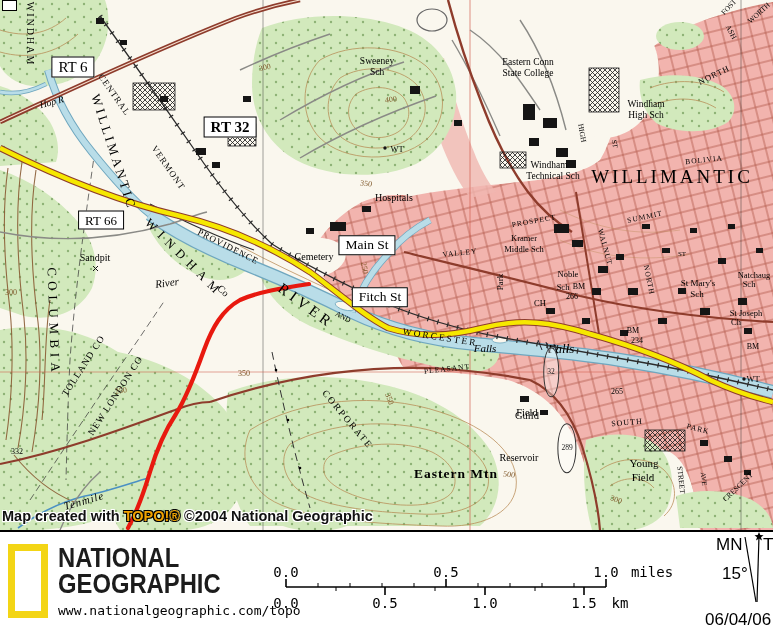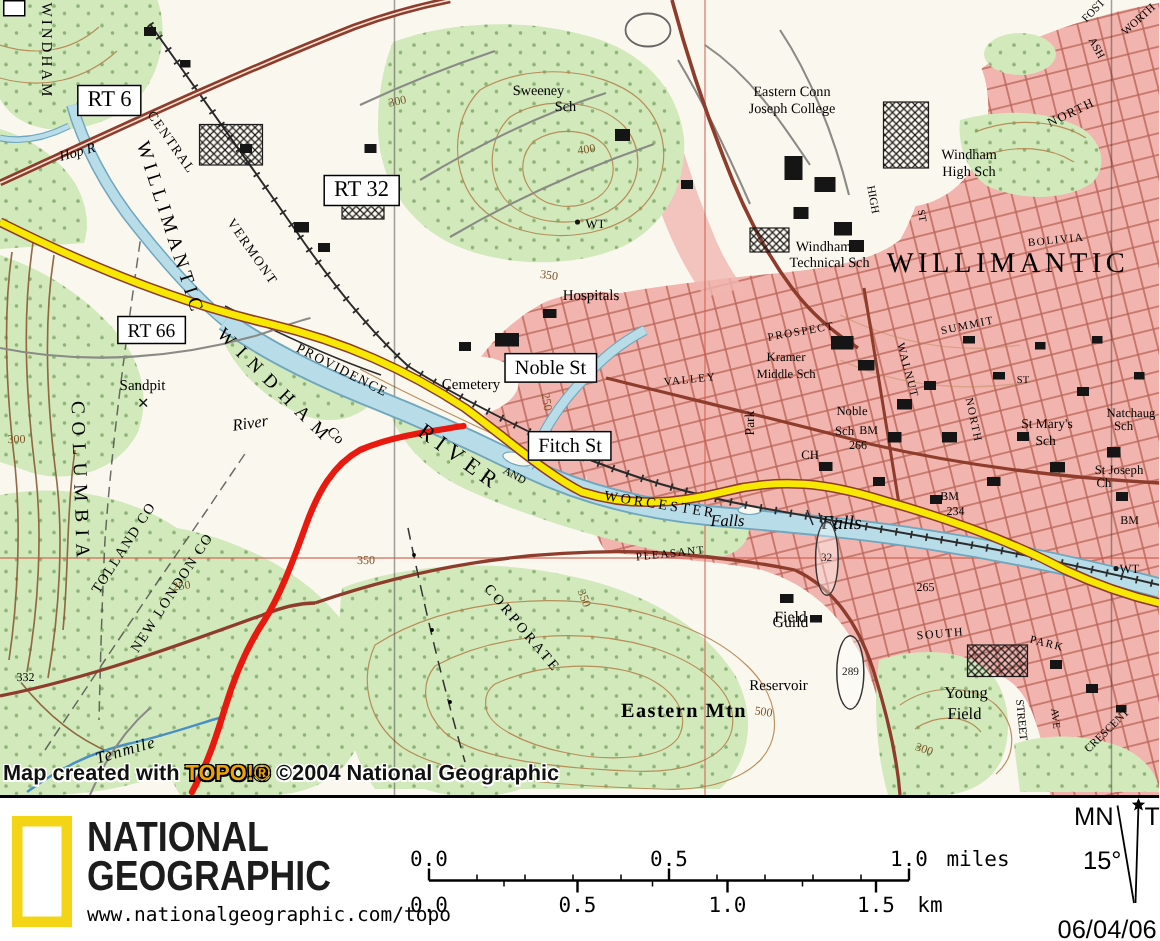--- a/index.html
+++ b/index.html
@@ -265,25 +265,25 @@
     <div class="ml" style="left:228px;top:247px;font-size:9px;letter-spacing:1px;transform:translate(-50%,-50%) rotate(27deg);">PROVIDENCE</div>
     <div class="ml it" style="left:485px;top:348px;font-size:11px;">Falls</div>
     <div class="ml it" style="left:561px;top:348px;font-size:13px;">Falls</div>
     <div class="ml" style="left:54px;top:322px;font-size:13px;letter-spacing:5px;transform:translate(-50%,-50%) rotate(88deg);">COLUMBIA</div>
     <div class="ml" style="left:184px;top:258px;font-size:12.5px;letter-spacing:6px;transform:translate(-50%,-50%) rotate(45deg);">WINDHAM</div>
     <div class="ml" style="left:223px;top:291px;font-size:10px;transform:translate(-50%,-50%) rotate(45deg);">Co</div>
     <div class="ml" style="left:84px;top:366px;font-size:9.5px;letter-spacing:1px;transform:translate(-50%,-50%) rotate(-57deg);">TOLLAND CO</div>
     <div class="ml" style="left:116px;top:396px;font-size:9.5px;letter-spacing:1px;transform:translate(-50%,-50%) rotate(-57deg);">NEW LONDON CO</div>
     <div class="ml" style="left:95px;top:258px;font-size:10px;">Sandpit</div>
     <div class="ml it" style="left:167px;top:283px;font-size:11px;transform:translate(-50%,-50%) rotate(-8deg);">River</div>
-    <div class="ml" style="left:359px;top:62px;font-size:9.5px;text-align:center;">Sweeney</div>
+    <div class="ml" style="left:377px;top:62px;font-size:9.5px;text-align:center;">Sweeney</div>
     <div class="ml" style="left:377px;top:73px;font-size:9.5px;">Sch</div>
     <div class="ml" style="left:397px;top:149px;font-size:8.5px;">WT</div>
     <div class="ml" style="left:528px;top:63px;font-size:9.5px;">Eastern Conn</div>
-    <div class="ml" style="left:528px;top:74px;font-size:9.5px;">Joseph College</div>
+    <div class="ml" style="left:528px;top:74px;font-size:9.5px;">State College</div>
     <div class="ml" style="left:646px;top:105px;font-size:9.5px;">Windham</div>
     <div class="ml" style="left:646px;top:116px;font-size:9.5px;">High Sch</div>
     <div class="ml" style="left:549px;top:166px;font-size:9.5px;">Windham</div>
     <div class="ml" style="left:553px;top:177px;font-size:9.5px;">Technical Sch</div>
     <div class="ml" style="left:672px;top:176px;font-size:19px;letter-spacing:3px;">WILLIMANTIC</div>
     <div class="ml" style="left:394px;top:198px;font-size:10px;">Hospitals</div>
     <div class="ml" style="left:314px;top:257px;font-size:10px;">Cemetery</div>
     <div class="ml" style="left:524px;top:238px;font-size:8.5px;">Kramer</div>
     <div class="ml" style="left:524px;top:249px;font-size:8.5px;">Middle Sch</div>
     <div class="ml" style="left:568px;top:274px;font-size:8.5px;">Noble</div>
@@ -338,23 +338,23 @@
     <div class="ml cl" style="left:389px;top:399px;font-size:8px;transform:translate(-50%,-50%) rotate(70deg);">350</div>
     <div class="ml cl" style="left:616px;top:500px;font-size:8px;transform:translate(-50%,-50%) rotate(20deg);">300</div>
     <div class="ml cl" style="left:121px;top:391px;font-size:8px;transform:translate(-50%,-50%) rotate(-8deg);">250</div>
     <div class="ml cl" style="left:244px;top:374px;font-size:8px;">350</div>
     <div class="ml cl" style="left:11px;top:293px;font-size:8px;">300</div>
     <div class="ml" style="left:347px;top:420px;font-size:9.5px;letter-spacing:2px;transform:translate(-50%,-50%) rotate(50deg);">CORPORATE</div>
     <div class="shield" style="left:567px;top:448px;">289</div>
     <div class="shield" style="left:551px;top:372px;">32</div>
 
     <div class="rbox" style="left:73px;top:67px;font-size:15px;">RT 6</div>
-    <div class="rbox" style="left:241px;top:127px;font-size:15px;">RT 32</div>
+    <div class="rbox" style="left:230px;top:127px;font-size:15px;font-weight:bold;">RT 32</div>
     <div class="rbox" style="left:101px;top:220px;font-size:13px;">RT 66</div>
-    <div class="rbox" style="left:367px;top:245px;font-size:13.5px;">Noble St</div>
+    <div class="rbox" style="left:367px;top:245px;font-size:13.5px;">Main St</div>
     <div class="rbox" style="left:380px;top:297px;font-size:13.5px;">Fitch St</div>
 
     <div class="corner-box"></div>
 
     <div id="wm"><span>Map created with </span><span class="topo">TOPO!®</span><span> ©2004 National Geographic</span></div>
   </div>
 
   <div id="divider"></div>
   <div id="footer">
     <div id="logo"></div>

